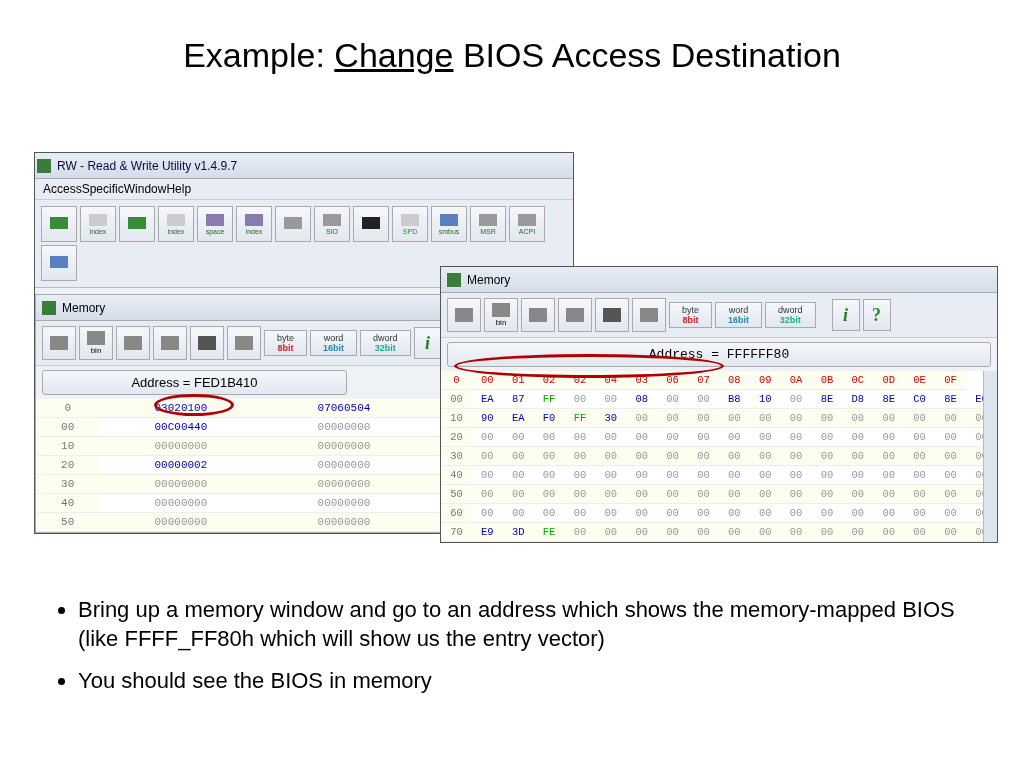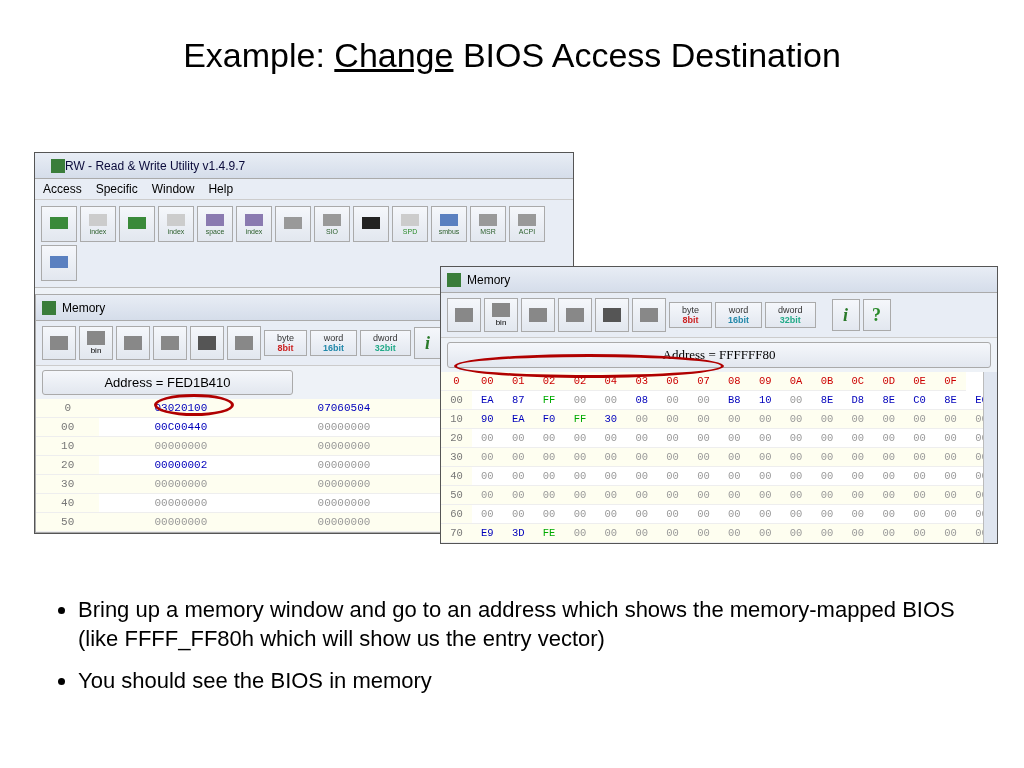--- a/index.html
+++ b/index.html
@@ -3,42 +3,42 @@
 <meta charset="utf-8">
 <style>
 * { box-sizing: border-box; margin: 0; padding: 0; }
 body { font-family: Arial, sans-serif; width: 1024px; height: 768px; background: #fff; position: relative; }
 .slide { width: 1024px; height: 768px; position: relative; }
 .title { text-align: center; font-size: 34px; font-weight: normal; margin-top: 36px; }
 .title .underline { text-decoration: underline; text-align: center; }
 .win { position: absolute; border: 1px solid #555; background: #eef2f7; font-family: Tahoma, sans-serif; font-size: 11px; }
 .win1 { left: 34px; top: 116px; width: 540px; }
 .win2 { left: 440px; top: 230px; width: 558px; }
-.titlebar { background: linear-gradient(#e8edf5,#d5ddea); height: 26px; display:flex; align-items:center; padding: 0 16px; gap:0; border-bottom:1px solid #aaa; }
+.titlebar { background: linear-gradient(#e8edf5,#d5ddea); height: 26px; display:flex; align-items:center; padding: 0 2px; gap:6px; border-bottom:1px solid #aaa; }
 .win-icon { width:14px; height:14px; background:#3a7d3a; }
 .titlebar-text { color:#0a0a3a; font-size:12px; }
-.menubar { display:flex; gap:14px; padding:3px 8px; background:#e8edf5; font-size:12px; border-bottom:1px solid #ccc; }
+.menubar { display:flex; padding:3px 8px; background:#e8edf5; font-size:12px; border-bottom:1px solid #ccc; }
 .toolbar { display:flex; gap:3px; padding:6px 6px; background:#e8edf5; border-bottom:1px solid #bbb; flex-wrap:wrap; }
 .tool-btn { width:36px; height:36px; border:1px solid #aaa; background:linear-gradient(#f5f7fb,#e2e7ef); display:flex; flex-direction:column; align-items:center; justify-content:center; font-size:7px; color:#2a5d2a; }
 .tool-btn .ic { width:18px; height:12px; background:#3a8a3a; margin-bottom:2px; }
 .tool-btn.purple .ic { background:#8a7ab0; }
 .tool-btn.gray .ic { background:#999; }
 .tool-btn.black .ic { background:#222; }
 .tool-btn.blue .ic { background:#5a80c0; }
 .subwin { margin:6px 0 0 0; border:1px solid #aaa; }
 .subtitlebar { background: linear-gradient(#e8edf5,#d5ddea); height:26px; display:flex; align-items:center; padding:0 6px; gap:6px; border-bottom:1px solid #aaa; font-size:12px; }
 .toolbar2 { display:flex; gap:3px; padding:5px 6px; background:#e8edf5; border-bottom:1px solid #ccc; align-items:center; }
 .tool2 { width:34px; height:34px; border:1px solid #aaa; background:linear-gradient(#f5f7fb,#e2e7ef); display:flex; flex-direction:column; align-items:center; justify-content:center; font-size:8px; }
 .tool2 .ic { width:18px; height:14px; background:#888; margin-bottom:1px; }
 .size-label { display:flex; flex-direction:column; align-items:center; padding:2px 12px; border:1px solid #aaa; background:linear-gradient(#f5f7fb,#e2e7ef); font-size:9px; color:#333; }
 .size-label .b { font-weight:bold; }
 .info-btn { width:28px; height:32px; display:flex; align-items:center; justify-content:center; font-family:serif; font-style:italic; font-weight:bold; color:#2a7a2a; font-size:18px; border:1px solid #aaa; background:linear-gradient(#f5f7fb,#e2e7ef); }
-.addr-btn { margin:4px 6px; padding:4px 10px; border:1px solid #aaa; border-radius:3px; background:linear-gradient(#f5f7fb,#e2e7ef); font-size:13px; display:inline-block; width:251px; text-align:center; font-family:Tahoma, sans-serif; }
+.addr-btn { margin:4px 6px; padding:4px 10px; border:1px solid #aaa; border-radius:3px; background:linear-gradient(#f5f7fb,#e2e7ef); font-size:13px; display:inline-block; width:305px; text-align:center; font-family:Tahoma, sans-serif; }
 .addr2-wrap { padding:4px 6px; display:flex; }
-.addr2-btn { flex:1; padding:4px 10px; border:1px solid #aaa; border-radius:3px; background:linear-gradient(#f5f7fb,#e2e7ef); font-size:13px; text-align:center; font-family:Liberation Serif, serif; }
+.addr2-btn { flex:1; padding:4px 10px; border:1px solid #aaa; border-radius:3px; background:linear-gradient(#f5f7fb,#e2e7ef); font-size:13px; text-align:center; font-family:Liberation Mono, monospace; }
 .memtbl { width:100%; border-collapse:collapse; background:#fff; font-family:"Courier New", monospace; font-size:11px; }
 .memtbl td, .memtbl th { padding:3px 6px; text-align:center; border-bottom:1px solid #eee; }
 .memtbl th { color:#c00; font-weight:normal; background:#fefef0; }
 .memtbl .row-alt { background:#fefef0; }
 .memtbl .offset { color:#777; background:#fefef0; }
 .memtbl .val-blue { color:#0000bb; }
 .memtbl .val-green { color:#00aa00; }
 .memtbl .val-gray { color:#999; }
 .win2 .memtbl td, .win2 .memtbl th { padding:3px 4px; font-size:10.5px; }
 .circle1 { position:absolute; border:3px solid #b00000; border-radius:50%; width:80px; height:22px; left:154px; top:358px; z-index:5; }

